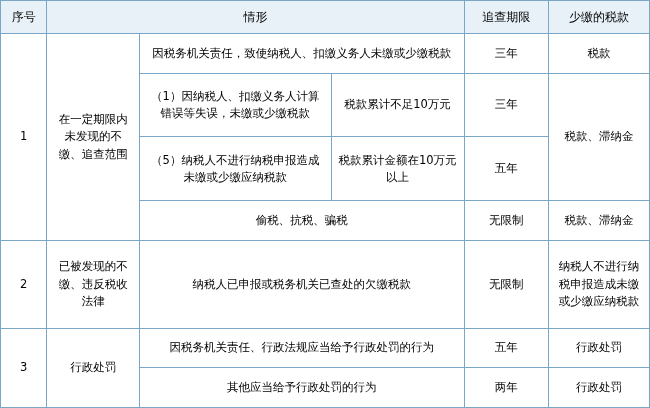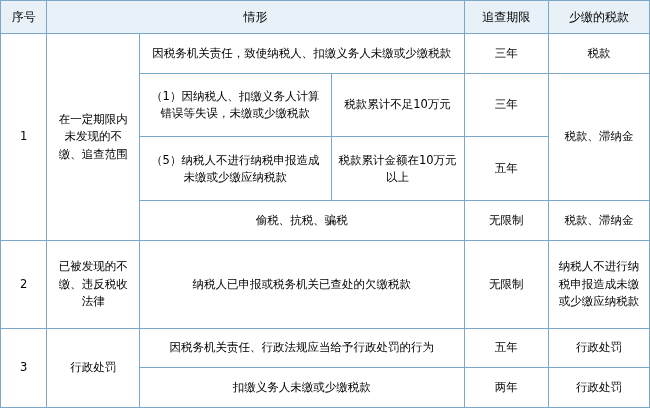--- a/index.html
+++ b/index.html
@@ -101,19 +101,19 @@
     </tr>
 
     <tr>
       <td rowspan="2">3</td>
       <td rowspan="2" class="cell-left">行政处罚</td>
       <td colspan="2" class="cell-left">因税务机关责任、行政法规应当给予行政处罚的行为</td>
       <td>五年</td>
       <td>行政处罚</td>
     </tr>
     <tr>
-      <td colspan="2" class="cell-left">扣缴义务人未缴或少缴税款</td>
+      <td colspan="2" class="cell-left">其他应当给予行政处罚的行为</td>
       <td>两年</td>
       <td>行政处罚</td>
     </tr>
 
   </tbody>
 </table>
 
 </body></html>

